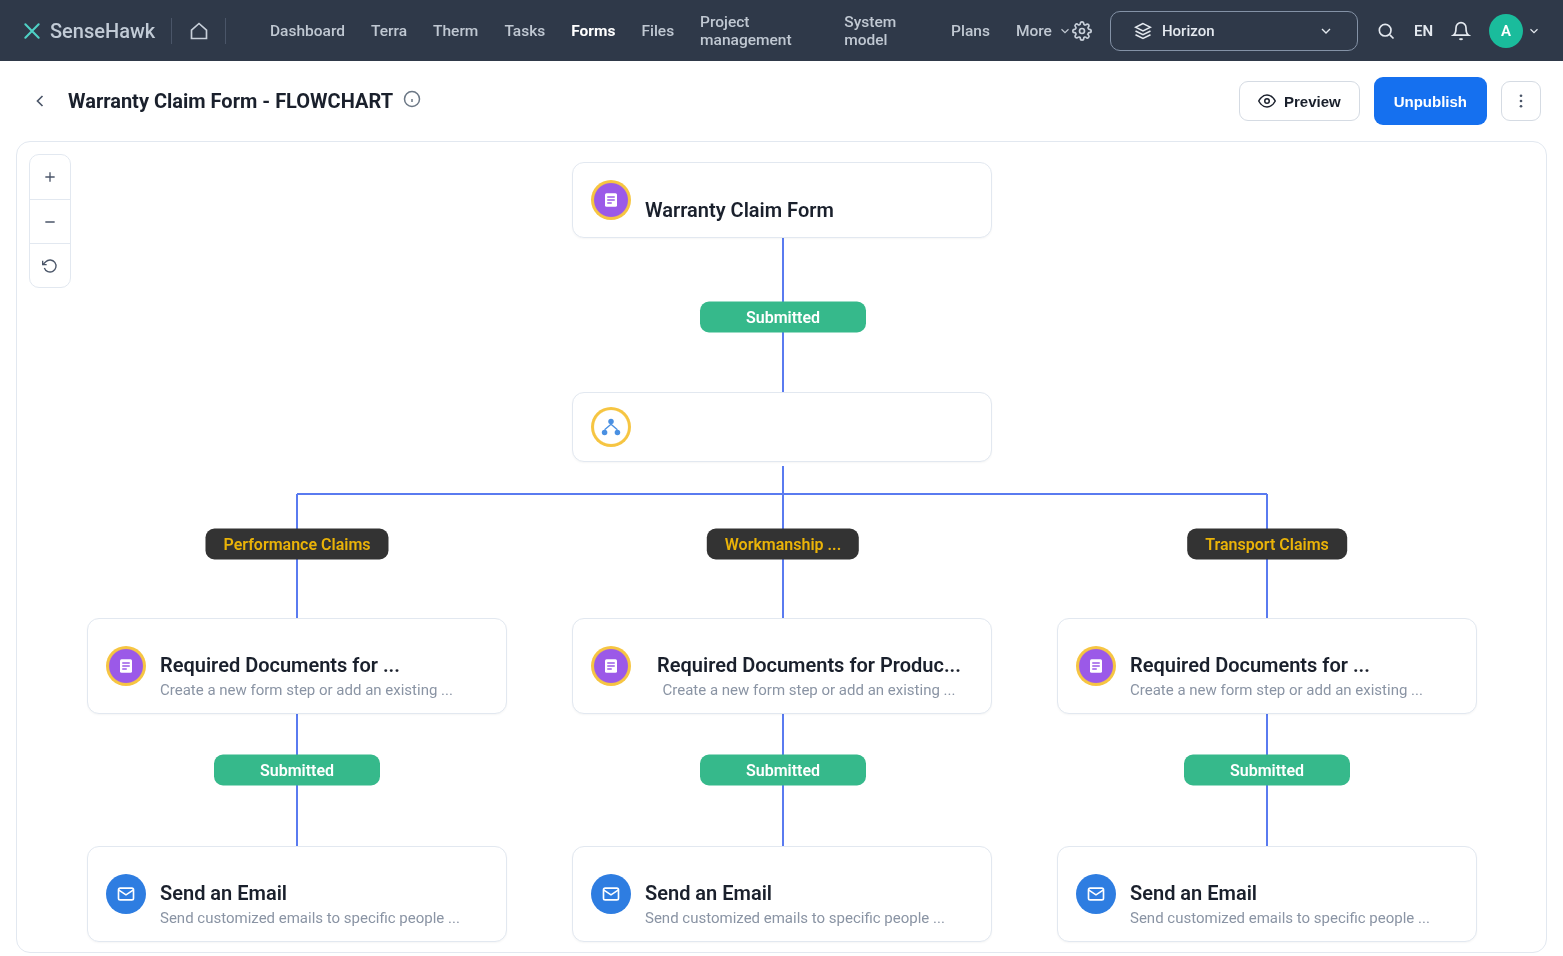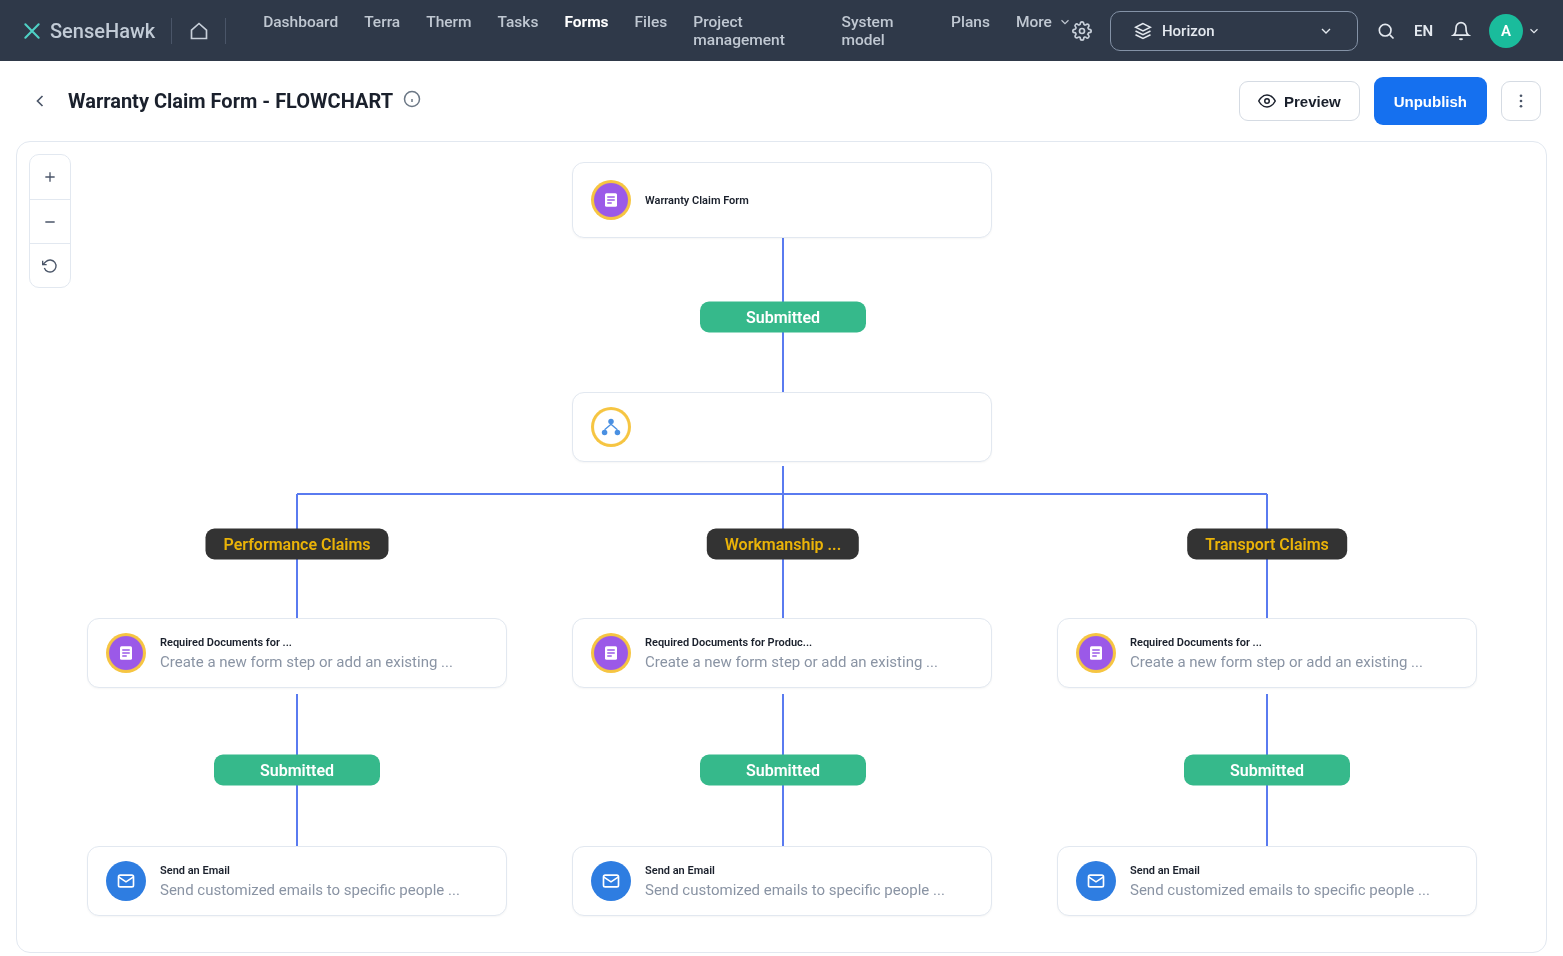--- a/index.html
+++ b/index.html
@@ -33,22 +33,22 @@
   .divider-v {
     width: 1px; height: 26px; background: #4a5568; margin: 0 16px;
   }
   .home-icon-box {
     width: 22px; height: 22px; color: #c8d0da;
     display:flex; align-items:center; justify-content:center;
   }
   .nav-items {
     display: flex;
     gap: 26px;
-    margin-left: 21px;
-    align-items: flex-start;
+    margin-left: 28px;
+    align-items: center;
   }
   .nav-item {
     color: #c0c8d2;
     font-size: 15.5px;
     font-weight: 500;
     cursor: pointer;
   }
   .nav-item.active {
     color: #ffffff;
     font-weight: 700;
@@ -162,22 +162,22 @@
     width:40px; height:40px; flex:0 0 40px;
     border-radius:50%;
     display:flex; align-items:center; justify-content:center;
   }
   .nicon.form { background:radial-gradient(circle at 50% 50%, #9b59e8 58%, #f6c542 62%); }
   .nicon.form svg { color:#fff; }
   .nicon.cond { background:radial-gradient(circle at 50% 50%, #fff 58%, #f6c542 62%); }
   .nicon.email { background:#2e7de1; }
   .nicon.email svg { color:#fff; }
   .node .ntitle {
-    font-size:11px; font-weight:600; color:#1a202c;
-    white-space:nowrap; overflow:hidden; text-overflow:ellipsis;
+    font-size:20px; font-weight:600; color:#1a202c;
+    white-space:nowrap; overflow:hidden; text-overflow:ellipsis;margin-top:20px;
   }
   .node .nsub {
     font-size:15px; color:#8a94a4; white-space:nowrap; overflow:hidden; text-overflow:ellipsis;
   }
   .node .ntext { flex:1; min-width:0; display:flex; flex-direction:column; gap:4px; }
 
   
   .edge-label {
     position:absolute;
     border-radius:9px;
@@ -383,21 +383,21 @@
           <rect x="7" y="7" width="10" height="2" fill="#9b59e8"></rect>
           <rect x="7" y="11" width="10" height="2" fill="#9b59e8"></rect>
           <rect x="7" y="15" width="6" height="2" fill="#9b59e8"></rect>
         </svg>
     </div>
     <div class="ntext">
       <div class="ntitle">Required Documents for ...</div>
       <div class="nsub">Create a new form step or add an existing ...</div>
     </div>
   </div>
-  <div class="node" style="left:555px; top:476px; width:420px;">
+  <div class="node" style="left:555px; top:476px; width:420px;text-align:center;">
     <div class="nicon form">
       <svg width="18" height="18" viewBox="0 0 24 24" fill="currentColor">
           <rect x="4" y="3" width="16" height="18" rx="2"></rect>
           <rect x="7" y="7" width="10" height="2" fill="#9b59e8"></rect>
           <rect x="7" y="11" width="10" height="2" fill="#9b59e8"></rect>
           <rect x="7" y="15" width="6" height="2" fill="#9b59e8"></rect>
         </svg>
     </div>
     <div class="ntext">
       <div class="ntitle">Required Documents for Produc...</div>

